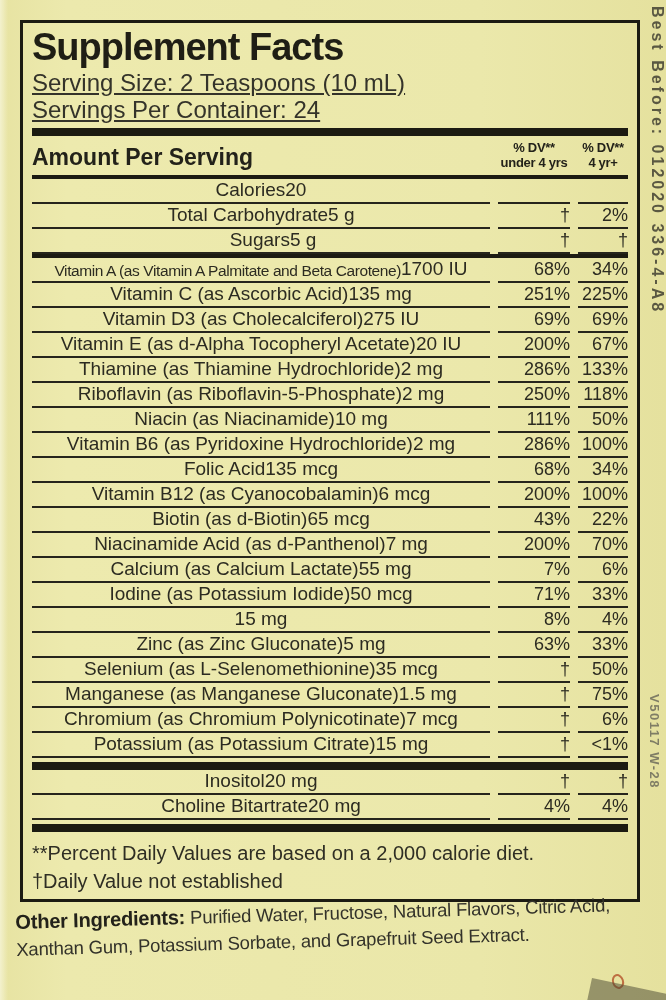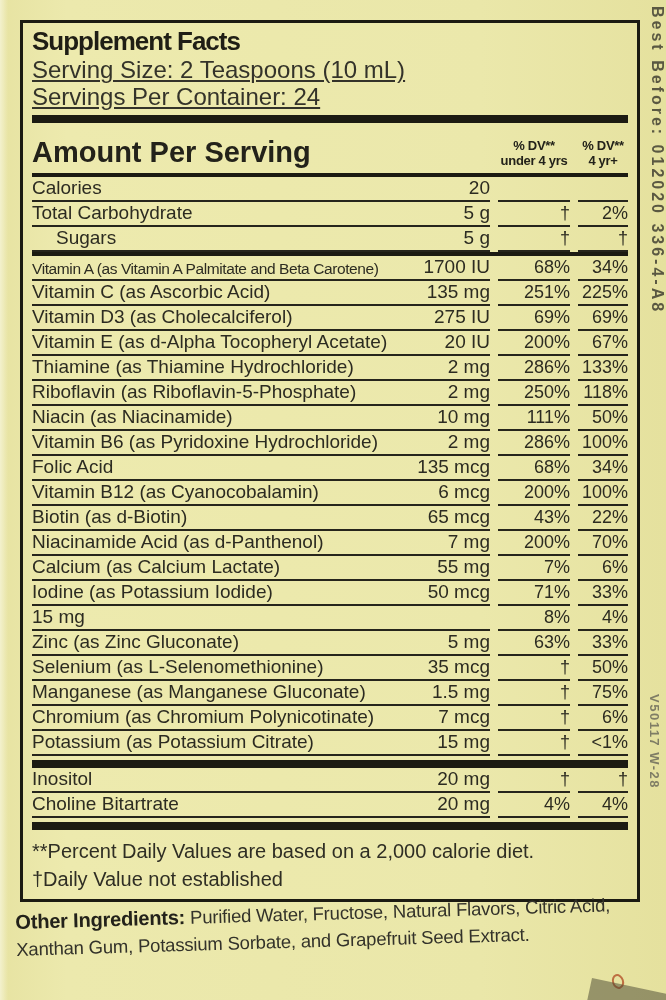--- a/index.html
+++ b/index.html
@@ -8,32 +8,32 @@
     background:linear-gradient(90deg,#e7e3a2 0%,#ece9ad 10%,#eae7a9 72%,#e5e19e 100%);
     font-family:"Liberation Sans",sans-serif;color:#2c2b21;
   }
   .edge-hl{position:absolute;left:0;top:0;width:8px;height:100%;
     background:linear-gradient(90deg,#f3f1cd,rgba(243,241,205,0));}
   .panel{
     position:absolute;left:20px;top:20px;width:620px;height:882px;
     border:3px solid #1c1b12;box-sizing:border-box;padding:4px 9px 0 9px;
     background:rgba(255,255,210,0.06);
   }
-  .title{font-size:26px;font-weight:bold;letter-spacing:-1px;color:#1f1e15;line-height:1.05;margin:1px 0 2px 0;}
+  .title{font-size:38px;font-weight:bold;letter-spacing:-1px;color:#1f1e15;line-height:1.05;margin:1px 0 2px 0;}
   .serv{font-size:24px;line-height:1.12;color:#34332a;text-decoration:underline;}
   .bar{background:#1c1b12;}
   .bar.thick{height:8px;margin-top:4px;}
   .bar.med{height:4px;}
   .hdr{display:grid;grid-template-columns:1fr 72px 50px;column-gap:8px;align-items:end;padding:5px 0 4px 0;}
-  .hdr .aps{font-size:29px;font-weight:bold;color:#23221a;margin-top:8px;}
+  .hdr .aps{font-size:23px;font-weight:bold;color:#23221a;}
   .dvh{font-size:13px;font-weight:bold;text-align:right;line-height:1.15;letter-spacing:-0.3px;color:#23221a;}
   .dvh span{display:block;text-align:center;}
   .row{display:grid;grid-template-columns:1fr 72px 50px;column-gap:8px;height:25px;}
   .cell{border-bottom:2px solid #26251c;display:flex;align-items:flex-end;padding-bottom:1px;box-sizing:border-box;}
-  .cell.name{justify-content:space-between;font-size:19px;}
+  .cell.name{justify-content:center;font-size:19px;}
   .cell.dv{justify-content:flex-end;font-size:18px;}
   .nm,.amt{white-space:nowrap;}
   .row.indent .nm{padding-left:24px;}
   .row.condensed .nm{font-size:15.5px;letter-spacing:-0.4px;}
   .footnotes{padding-top:7px;font-size:20px;line-height:1.4;color:#2f2e24;}
   .other{
     position:absolute;left:15px;top:908px;width:660px;
     font-size:18.5px;line-height:1.45;color:#33322a;letter-spacing:-0.2px;
     transform:rotate(-1.7deg);transform-origin:left top;
   }

